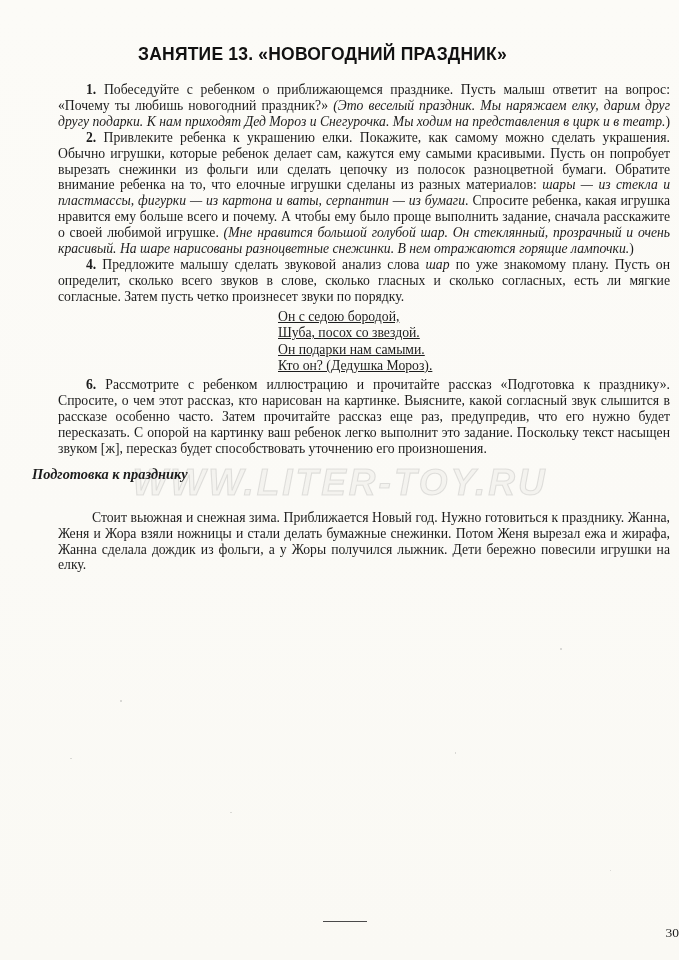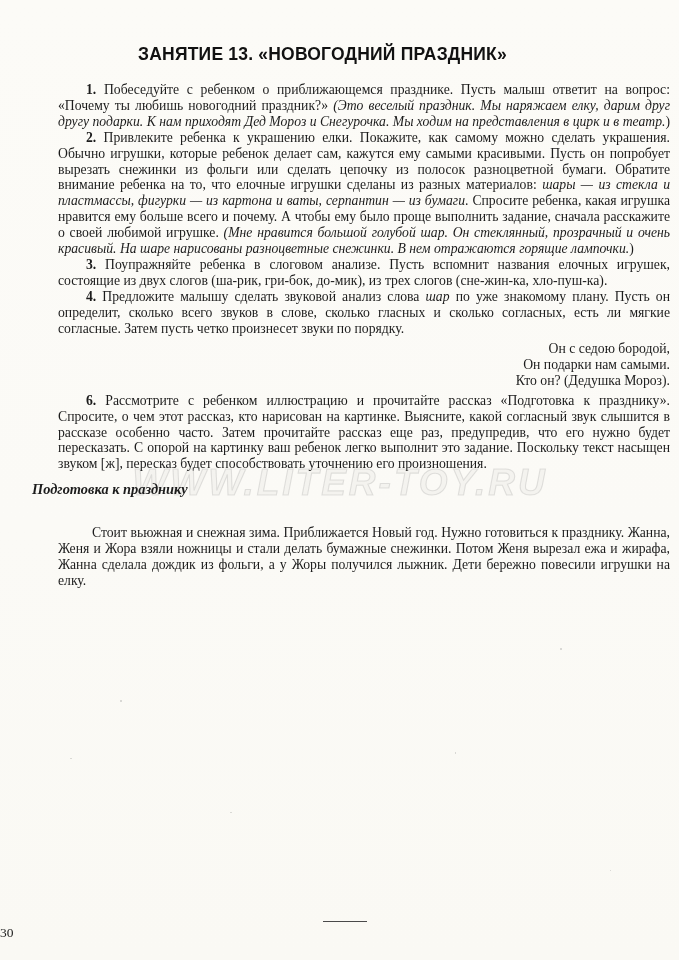--- a/index.html
+++ b/index.html
@@ -32,22 +32,23 @@
     font-size: 13.7px;
     line-height: 15.9px;
     text-align: justify;
     z-index: 2;
   }
   .para { margin: 0; text-indent: 28px; }
   .para .num { font-weight: 700; }
   .para .it { font-style: italic; }
   .riddle {
     margin: 4px 0 3px 220px;
-    text-align: right;
+    text-align: left;
     text-indent: 0;
+    text-decoration: underline;
   }
   .riddle-line { line-height: 16.4px; white-space: nowrap; }
   .story-heading {
     margin: 10px 0 5px;
     text-align: left;
     text-indent: 0;
     font-weight: 700;
     font-style: italic;
     font-size: 14.4px;
     transform: translateX(-26px);
@@ -69,21 +70,21 @@
     pointer-events: none;
   }
   .footer-rule {
     position: absolute;
     top: 921px; left: 323px; width: 44px;
     border-top: 1.4px solid #4a4a4a;
   }
   .page-number {
     position: absolute;
     top: 925px; left: 0; width: 679px;
-    text-align: left;
+    text-align: right;
     font-size: 13.5px;
     color: #1c1c1c;
   }
   .speck { position: absolute; background: #9a9a96; border-radius: 50%; opacity: 0.45; }
   .s1 { width: 2px; height: 2px; top: 700px; left: 120px; }
   .s2 { width: 1px; height: 2px; top: 752px; left: 455px; }
   .s3 { width: 2px; height: 1px; top: 812px; left: 230px; }
   .s4 { width: 2px; height: 2px; top: 648px; left: 560px; }
   .s5 { width: 1px; height: 1px; top: 870px; left: 610px; }
   .s6 { width: 2px; height: 1px; top: 758px; left: 70px; }
@@ -93,24 +94,24 @@
 
 <div class="page">
 
   <h1 class="page-title">ЗАНЯТИЕ 13. «НОВОГОДНИЙ ПРАЗДНИК»</h1>
 
   <div class="watermark">WWW.LITER-TOY.RU</div>
 
   <div class="body-column">
       <p class="para"><span class="num">1. </span><span>Побеседуйте с ребенком о приближающемся празднике. Пусть малыш ответит на вопрос: «Почему ты любишь новогодний праздник?» </span><span class="it">(Это веселый праздник. Мы наряжаем елку, дарим друг другу подарки. К нам приходят Дед Мороз и Снегурочка. Мы ходим на представления в цирк и в театр.</span><span>)</span></p>
       <p class="para"><span class="num">2. </span><span>Привлеките ребенка к украшению елки. Покажите, как самому можно сделать украшения. Обычно игрушки, которые ребенок делает сам, кажутся ему самыми красивыми. Пусть он попробует вырезать снежинки из фольги или сделать цепочку из полосок разноцветной бумаги. Обратите внимание ребенка на то, что елочные игрушки сделаны из разных материалов: </span><span class="it">шары — из стекла и пластмассы, фигурки — из картона и ваты, серпантин — из бумаги</span><span>. Спросите ребенка, какая игрушка нравится ему больше всего и почему. А чтобы ему было проще выполнить задание, сначала расскажите о своей любимой игрушке. </span><span class="it">(Мне нравится большой голубой шар. Он стеклянный, прозрачный и очень красивый. На шаре нарисованы разноцветные снежинки. В нем отражаются горящие лампочки.</span><span>)</span></p>
-      <p class="para"><span class="num">3. </span><span>Поупражняйте ребенка в слоговом анализе. Пусть вспомнит названия елочных игрушек, состоящие из двух слогов (ша-рик, гри-бок, до-мик), из трех слогов (сне-жин-ка, хло-пуш-ка).</span></p>
       <p class="para"><span class="num">4. </span><span>Предложите малышу сделать звуковой анализ слова </span><span class="it">шар</span><span> по уже знакомому плану. Пусть он определит, сколько всего звуков в слове, сколько гласных и сколько согласных, есть ли мягкие согласные. Затем пусть четко произнесет звуки по порядку.</span></p>
       <div class="riddle">
         <div class="riddle-line"><span>Он с седою бородой,</span></div>
+        <div class="riddle-line"><span>Шуба, посох со звездой.</span></div>
         <div class="riddle-line"><span>Он подарки нам самыми.</span></div>
         <div class="riddle-line"><span>Кто он? (</span><span class="it">Дедушка Мороз</span><span>).</span></div>
       </div>
       <p class="para"><span class="num">6. </span><span>Рассмотрите с ребенком иллюстрацию и прочитайте рассказ «Подготовка к празднику». Спросите, о чем этот рассказ, кто нарисован на картинке. Выясните, какой согласный звук слышится в рассказе особенно часто. Затем прочитайте рассказ еще раз, предупредив, что его нужно будет пересказать. С опорой на картинку ваш ребенок легко выполнит это задание. Поскольку текст насыщен звуком [ж], пересказ будет способствовать уточнению его произношения.</span></p>
       <p class="story-heading"><span>Подготовка к празднику</span></p>
       <p class="para story"><span>Стоит вьюжная и снежная зима. Приближается Новый год. Нужно готовиться к празднику. Жанна, Женя и Жора взяли ножницы и стали делать бумажные снежинки. Потом Женя вырезал ежа и жирафа, Жанна сделала дождик из фольги, а у Жоры получился лыжник. Дети бережно повесили игрушки на елку.</span></p>
     </div>
 
   <div class="speck s1"></div>
   <div class="speck s2"></div>

